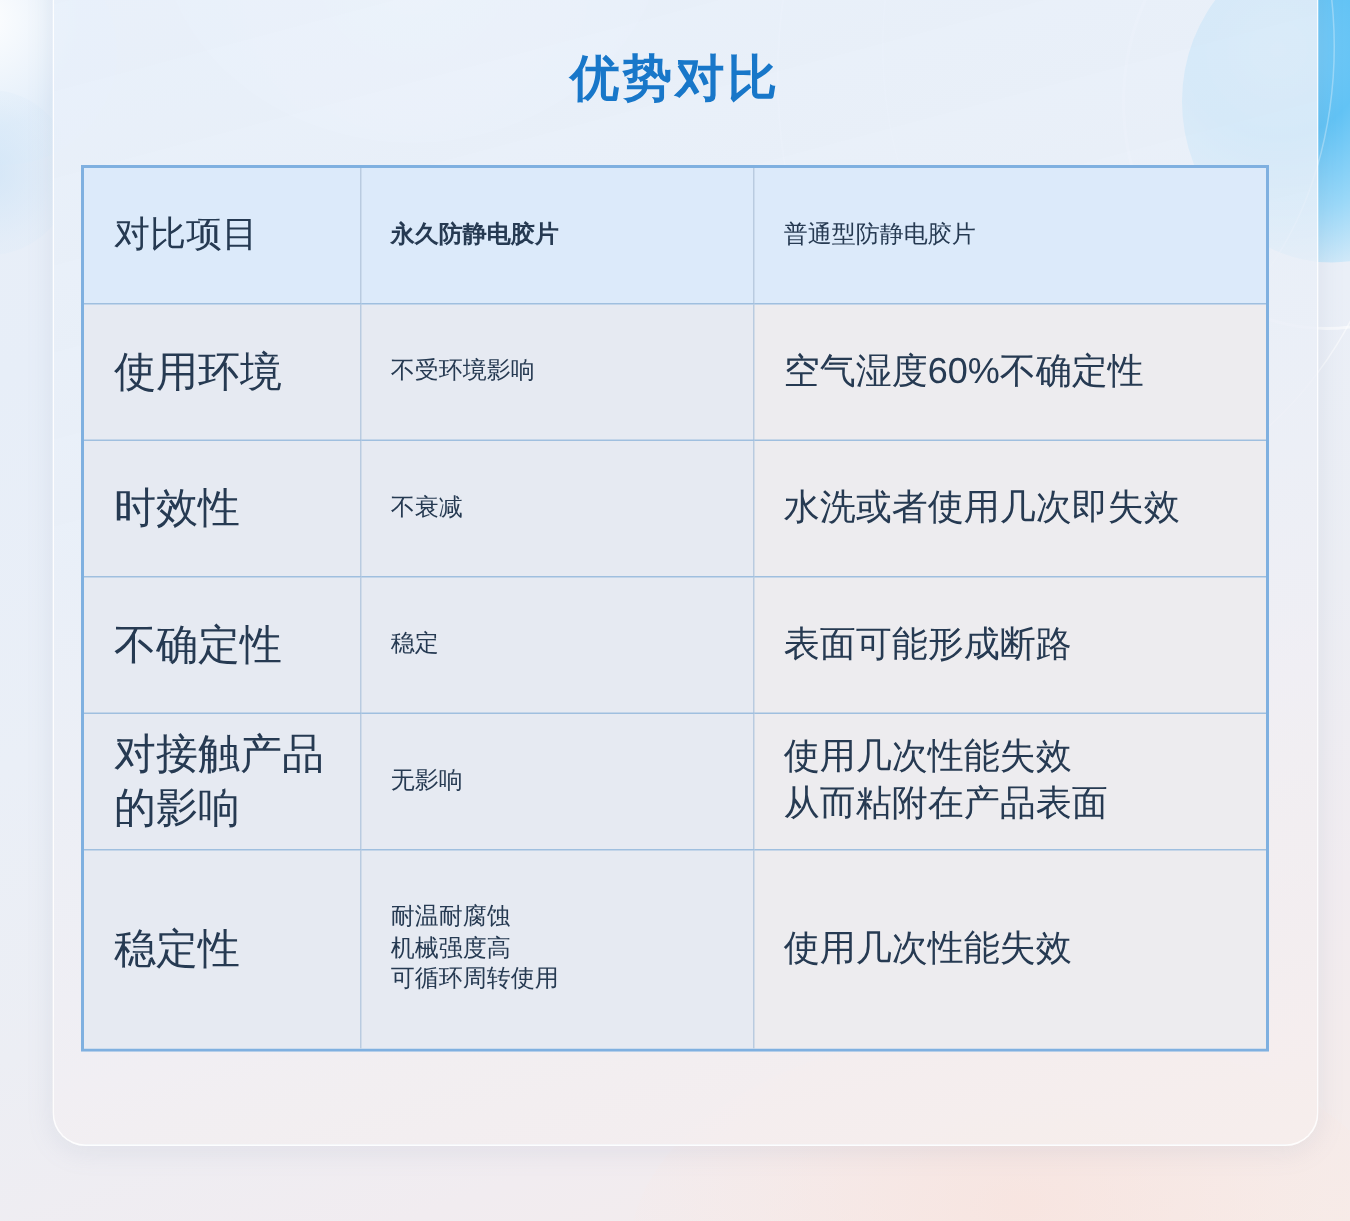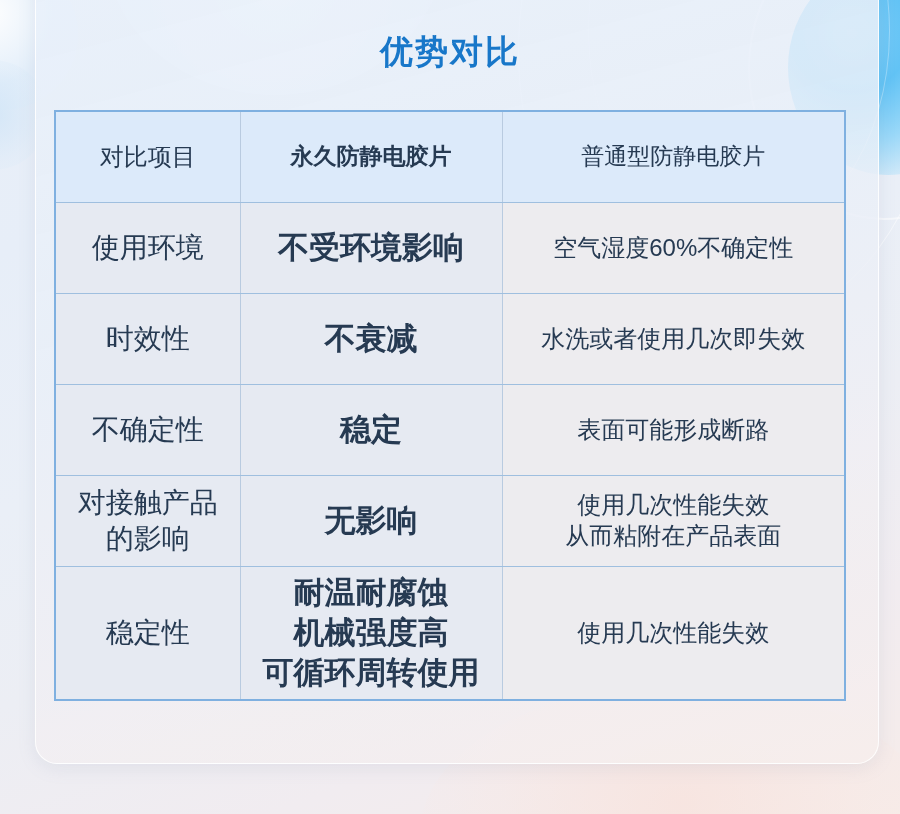--- a/index.html
+++ b/index.html
@@ -138,47 +138,46 @@
   table#compare-table {
     border-collapse: collapse;
     width: 100%;
     table-layout: fixed;
   }
   table#compare-table col.c1 { width: 184px; }
   table#compare-table col.c2 { width: 262px; }
   table#compare-table col.c3 { width: 342px; }
 
   #compare-table td {
-    text-align: center;
     vertical-align: middle;
     color: #263a52;
     border-right: 1px solid #b9cbe0;
     border-bottom: 1px solid #9fbfdf;
     line-height: 1.28;
-    padding: 6px 4px;
+    padding: 6px 20px;
     font-family: "Liberation Sans", "DejaVu Sans", sans-serif;
   }
   #compare-table td:last-child { border-right: none; }
   #compare-table tr:last-child td { border-bottom: none; }
 
   
   #compare-table tr.header-row td {
     background: #dceafa;
     height: 78px;
-    font-size: 23px;
+    font-size: 16px;
   }
   #compare-table tr.header-row td.col-1 { font-size: 24px; font-weight: normal; }
   #compare-table tr.header-row td.col-2 { font-weight: bold; }
   #compare-table tr.header-row td.col-3 { font-weight: normal; }
 
   
   #compare-table tr.body-row td { background: #e6eaf2; }
   #compare-table tr.body-row td.col-3 { background: #edecef; }
   #compare-table tr.body-row td.col-1 { font-size: 28px; }
-  #compare-table tr.body-row td.col-2 { font-size: 31px; font-weight: bold; }
+  #compare-table tr.body-row td.col-2 { font-size: 16px; font-weight: normal; }
   #compare-table tr.body-row td.col-3 { font-size: 24px; }
 
   #compare-table tr.r1 td { height: 78px; }
   #compare-table tr.r2 td { height: 78px; }
   #compare-table tr.r3 td { height: 78px; }
   #compare-table tr.r4 td { height: 78px; }
   #compare-table tr.r5 td { height: 78px; }
   #compare-table tr.r6 td { height: 120px; }
 
   .line { display: block; }

